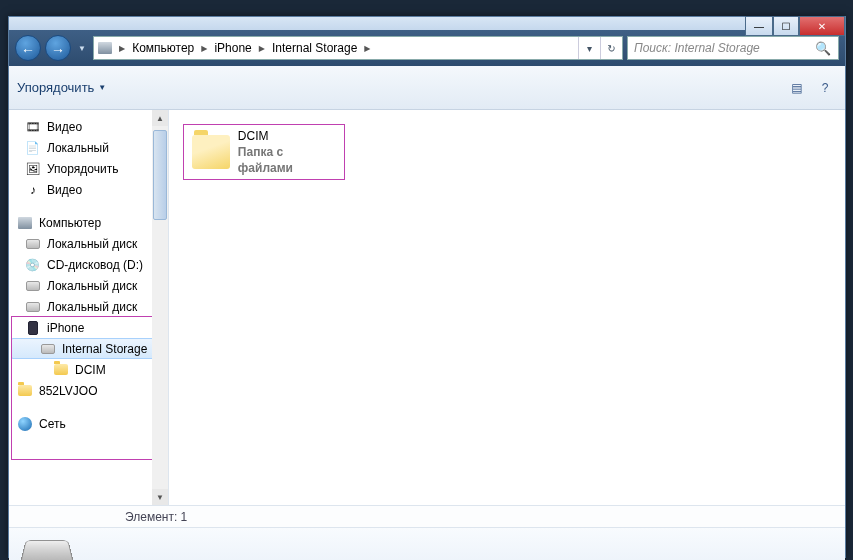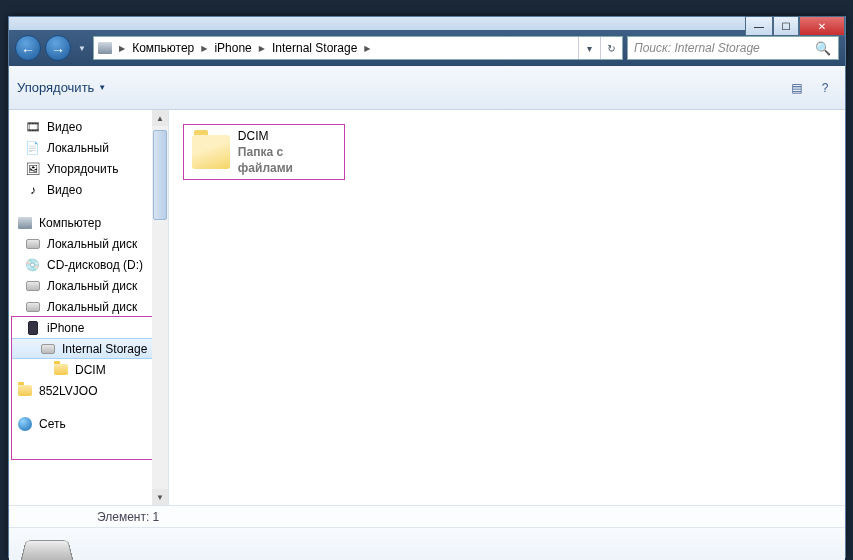--- a/index.html
+++ b/index.html
@@ -56,21 +56,21 @@
 
 
 .content { flex: 1; padding: 14px; position: relative; }
 .folder-item { width: 162px; height: 56px; border: 1px solid #c040b0; display: flex; align-items: center; padding: 4px 8px; gap: 8px; }
 .big-folder { width: 40px; height: 34px; background: linear-gradient(160deg,#fef0c0 40%,#f5d568); border-radius: 3px; position: relative; }
 .big-folder:before { content:""; position:absolute; top:-5px; left:2px; width:14px; height:5px; background:#f5d568; border-radius: 2px 2px 0 0; }
 .folder-txt { font-size: 12px; line-height: 16px; }
 .folder-sub { color: #777; font-weight: bold; }
 
 
-.status { height: 22px; border-top: 1px solid #dde5ee; display: flex; align-items: center; padding-left: 88px; font-size: 12px; color: #445; background: #fcfdfe; }
+.status { height: 22px; border-top: 1px solid #dde5ee; display: flex; align-items: center; padding-left: 116px; font-size: 12px; color: #445; background: #fcfdfe; }
 .details { height: 46px; border-top: 1px solid #dde5ee; background: linear-gradient(#f8fbfe,#eaf1f9); display: flex; align-items: center; padding: 4px 14px; }
 .drive-big { width: 48px; height: 32px; background: linear-gradient(#f0f0f0,#b0b0b0); border-radius: 6px; border: 1px solid #888; transform: perspective(80px) rotateX(40deg); }
 </style>
 </head>
 <body>
 
 <div class="window">
 
   <div class="titlebar">
     <div class="winbtns">

